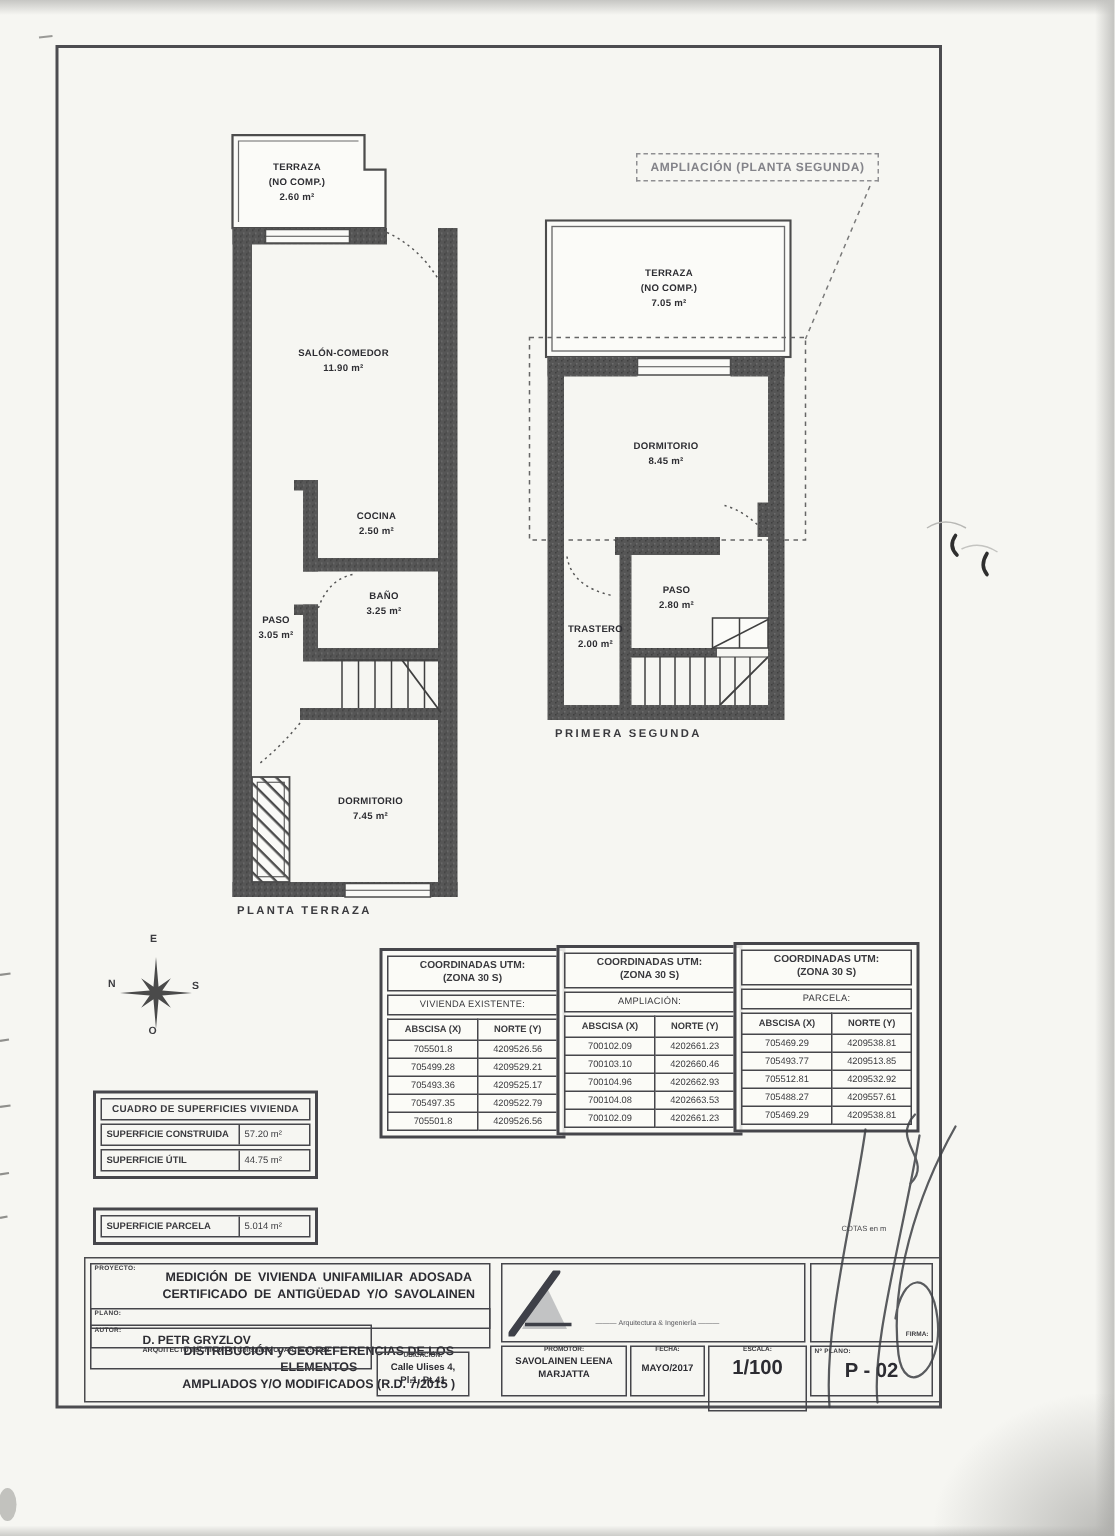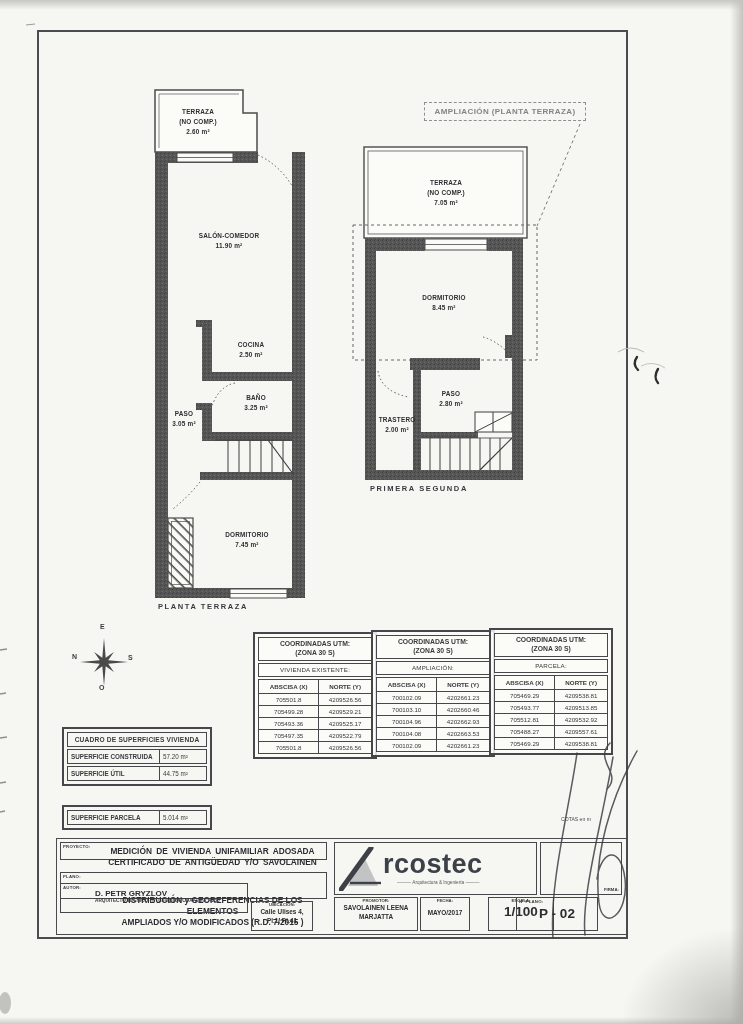--- a/index.html
+++ b/index.html
@@ -147,21 +147,21 @@
   <div class="rl" style="left:184px;top:419px;">
     <div>PASO</div>
     <div>3.05 m²</div>
   </div>
   <div class="rl" style="left:247px;top:540px;">
     <div>DORMITORIO</div>
     <div>7.45 m²</div>
   </div>
   <div class="plancap" style="left:158px;top:602px;">PLANTA TERRAZA</div>
 
-  <div class="annot">AMPLIACIÓN (PLANTA TERRAZA)</div>
+  <div class="annot">AMPLIACIÓN (PLANTA SEGUNDA)</div>
 
   <svg class="abs" style="left:350px;top:100px;" width="245" height="400" viewBox="0 0 245 400">
     <line x1="230" y1="24" x2="187" y2="126" stroke="#7a7a7a" stroke-width="1" stroke-dasharray="3,3"></line>
 
     <rect x="14" y="47" width="163" height="91" fill="#fbfbf8" stroke="#4c4c4c" stroke-width="1.4"></rect>
     <rect x="18" y="51" width="155" height="83" fill="none" stroke="#6a6a6a" stroke-width=".9"></rect>
 
     <rect x="3" y="125" width="184" height="135" fill="none" stroke="#666" stroke-width="1" stroke-dasharray="3,3"></rect>
 
     <g>
@@ -362,21 +362,21 @@
     <div class="srow" style="margin-top:0;">
       <div class="k">SUPERFICIE PARCELA</div>
       <div class="v">5.014 m²</div>
     </div>
   </div>
 
   <div class="cotas">COTAS en m</div>
 
   <div class="tb">
 
-    <div class="tb-box" style="left:3px;top:3px;width:267px;height:18px;">
+    <div class="tb-box" style="left:3px;top:3px;width:267px;height:44px;">
       <div class="tb-lab">PROYECTO:</div>
       <div class="c-proy">
         <div>MEDICIÓN DE VIVIENDA UNIFAMILIAR ADOSADA</div>
         <div>CERTIFICADO DE ANTIGÜEDAD Y/O SAVOLAINEN</div>
       </div>
     </div>
 
     <div class="tb-box" style="left:3px;top:33px;width:267px;height:27px;">
       <div class="tb-lab">PLANO:</div>
       <div class="c-proy" style="word-spacing:0;margin-top:19px;">
@@ -398,47 +398,46 @@
       <div class="v-sm">Calle Ulises 4,</div>
       <div class="v-sm">Pl.1, Pt.41</div>
     </div>
 
     <div class="tb-box" style="left:277px;top:3px;width:203px;height:53px;">
       <svg class="abs" style="left:4px;top:4px;" width="44" height="44" viewBox="0 0 44 44">
         <polygon points="24,8 39,39 9,39" fill="#83858c" opacity=".45"></polygon>
         <line x1="1" y1="44" x2="32" y2="1" stroke="#3e4048" stroke-width="5" stroke-linecap="round"></line>
         <line x1="11" y1="36" x2="42" y2="36" stroke="#3e4048" stroke-width="2.4"></line>
       </svg>
-      <div class="logo-text">rcostec</div>
       <div class="logo-tag">
         ———&nbsp;<span>Arquitectura &amp; Ingeniería</span>&nbsp;———
       </div>
     </div>
 
     <div class="tb-box" style="left:483px;top:3px;width:82px;height:53px;">
       <div class="firma-lab">FIRMA:</div>
     </div>
 
     <div class="tb-box cen" style="left:277px;top:58px;width:84px;height:34px;">
       <div style="font-size:6px;transform:scale(.72);transform-origin:50% 0;font-weight:bold;">PROMOTOR:</div>
       <div class="v-sm">SAVOLAINEN LEENA</div>
       <div class="v-sm">MARJATTA</div>
     </div>
 
     <div class="tb-box cen" style="left:363px;top:58px;width:50px;height:34px;">
       <div style="font-size:6px;transform:scale(.72);transform-origin:50% 0;font-weight:bold;">FECHA:</div>
       <div class="v-sm" style="margin-top:5px;">MAYO/2017</div>
     </div>
 
-    <div class="tb-box cen" style="left:415px;top:58px;width:66px;height:34px;margin-left:16px;">
+    <div class="tb-box cen" style="left:415px;top:58px;width:66px;height:44px;">
       <div style="font-size:6px;transform:scale(.72);transform-origin:50% 0;font-weight:bold;">ESCALA:</div>
       <div class="v-lg">1/100</div>
     </div>
 
-    <div class="tb-box cen" style="left:459px;top:58px;width:82px;height:34px;">
+    <div class="tb-box cen" style="left:483px;top:58px;width:82px;height:34px;">
       <div class="tb-lab">Nº PLANO:</div>
       <div class="v-lg" style="margin-top:8px;">P - 02</div>
     </div>
   </div>
 
   <svg class="abs" style="left:515px;top:735px;pointer-events:none;" width="150" height="210" viewBox="0 0 150 210">
     <g fill="none" stroke="#3e4045" stroke-width="1.5" stroke-linecap="round" opacity=".85">
       <path d="M62,18 C54,75 34,150 38,203"></path>
       <path d="M122,16 C96,62 78,122 84,168 C88,198 114,180 110,144 C106,110 86,114 82,144"></path>
       <path d="M98,22 C86,92 66,162 70,200"></path>

